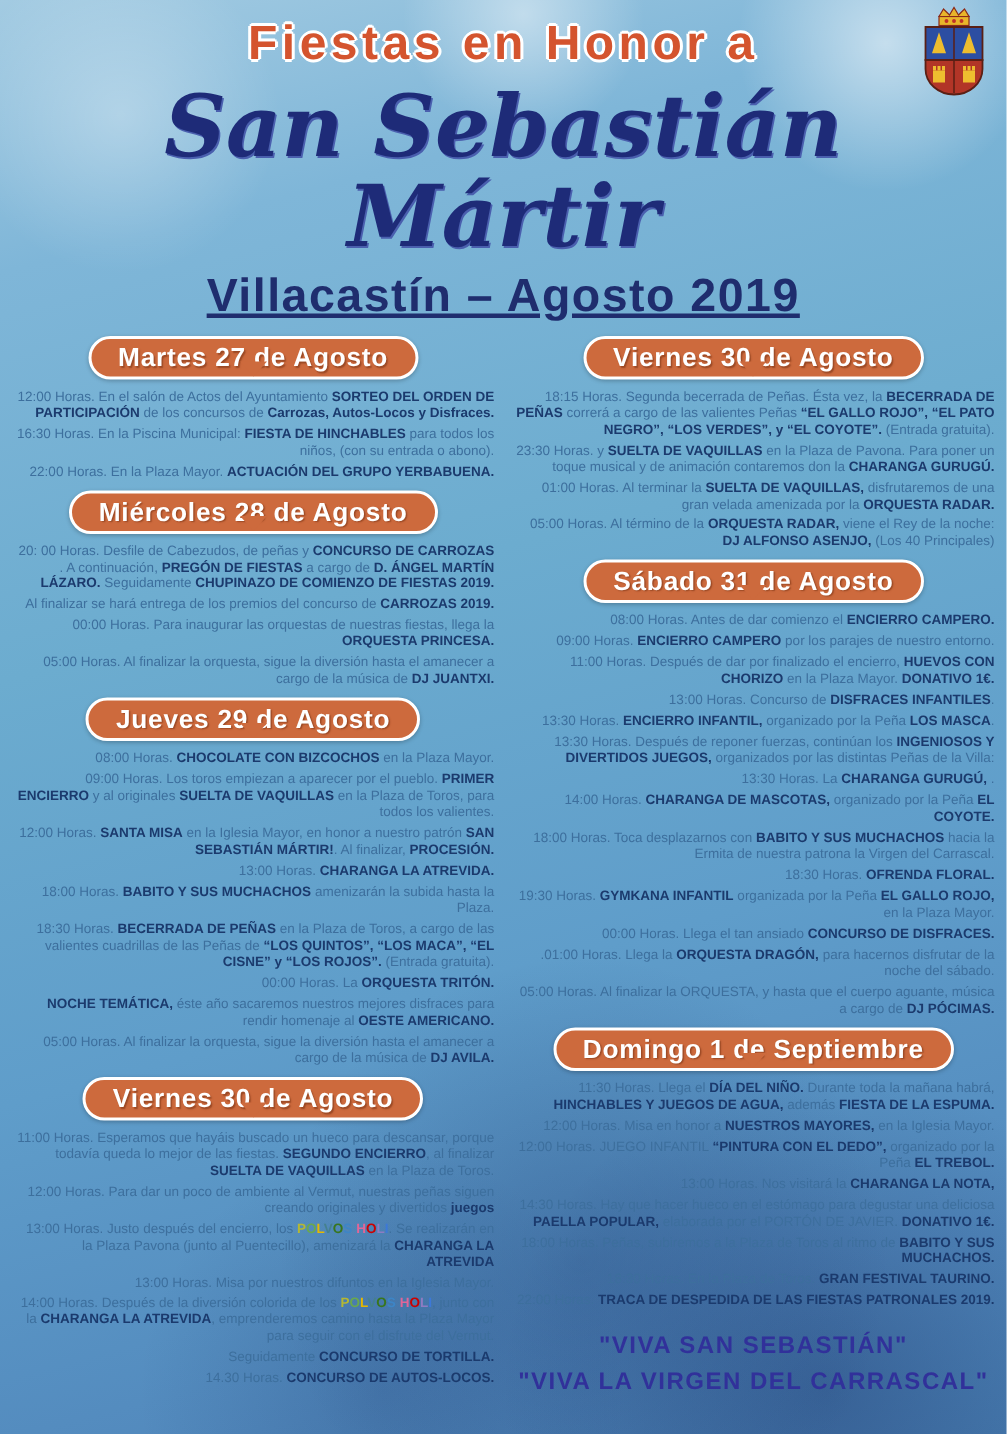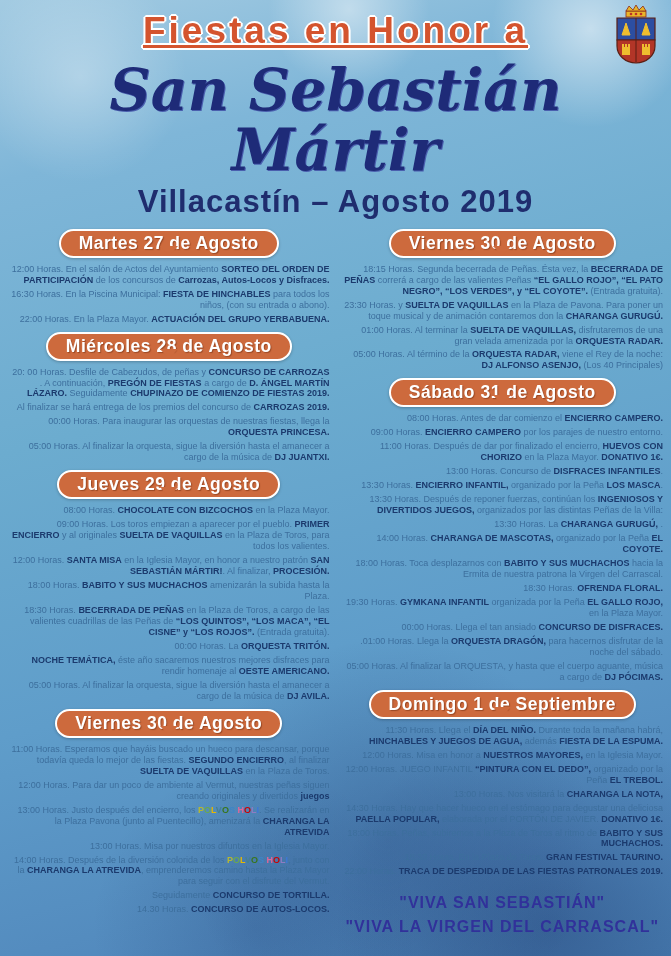--- a/index.html
+++ b/index.html
@@ -10,30 +10,29 @@
       radial-gradient(circle at 88% 3%, rgba(255,255,255,.55) 0%, rgba(255,255,255,0) 9%),
       radial-gradient(circle at 52% 1%, rgba(255,255,255,.45) 0%, rgba(255,255,255,0) 8%),
       radial-gradient(circle at 12% 8%, rgba(255,255,255,.30) 0%, rgba(255,255,255,0) 10%),
       radial-gradient(circle at 58% 88%, rgba(18,42,96,.28) 0%, rgba(18,42,96,0) 22%),
       radial-gradient(circle at 82% 97%, rgba(14,32,86,.34) 0%, rgba(14,32,86,0) 20%),
       radial-gradient(circle at 38% 97%, rgba(18,42,96,.20) 0%, rgba(18,42,96,0) 16%),
       linear-gradient(165deg,#a3cbe2 0%,#7fb6d8 16%,#6caccf 40%,#5f9dca 65%,#5289bd 88%,#4a80b4 100%);
   }
   .titles{padding-top:10px;text-align:center;}
   .t1{
-    font-size:37px;font-weight:800;letter-spacing:3px;color:#d4542e;
+    font-size:32px;font-weight:800;letter-spacing:3px;color:#d4542e;
     text-shadow:-2px 0 #fff,2px 0 #fff,0 -2px #fff,0 2px #fff,-1px -1px #fff,1px 1px #fff,-1px 1px #fff,1px -1px #fff;
-    text-decoration:underline;
   }
   .t2{
     font-family:"DejaVu Serif","Liberation Serif",serif;font-style:italic;font-weight:700;
     font-size:57px;color:#1e2b78;margin-top:8px;line-height:1.05;
     text-shadow:1px 1px 0 #4a5fae;
   }
-  .t3{font-size:31px;font-weight:800;color:#1f2d6e;letter-spacing:1px;margin-top:4px;}
+  .t3{font-size:31px;font-weight:800;color:#1f2d6e;letter-spacing:1px;margin-top:4px;text-decoration:underline;}
   .crest{position:absolute;top:4px;right:12px;}
   .cols{display:flex;gap:12px;padding:2px 8px 0 8px;}
   .col{flex:1;min-width:0;}
   .pill-wrap{text-align:center;margin:7px 0 6px 0;position:relative;}
   .day-pill{
     display:inline-block;position:relative;background:#cd6a3d;color:#fff;
     border:2px solid #fff;border-radius:18px;padding:2px 18px 2px 18px;
     font-size:17.5px;font-weight:800;letter-spacing:.5px;
     text-shadow:1px 1px 1px rgba(120,50,20,.6);
     box-shadow:0 1px 3px rgba(0,0,0,.25);
@@ -103,20 +102,21 @@
           <p class="event"><span class="seg-r">20: 00 Horas. Desfile de Cabezudos, de peñas y </span><span class="seg-b">CONCURSO DE CARROZAS</span><span class="seg-r"> . A continuación, </span><span class="seg-b">PREGÓN DE FIESTAS</span><span class="seg-r"> a cargo de </span><span class="seg-b">D. ÁNGEL MARTÍN LÁZARO.</span><span class="seg-r"> Seguidamente </span><span class="seg-b">CHUPINAZO DE COMIENZO DE FIESTAS 2019.</span></p>
           <p class="event"><span class="seg-r">Al finalizar se hará entrega de los premios del concurso de </span><span class="seg-b">CARROZAS 2019.</span></p>
           <p class="event"><span class="seg-r">00:00 Horas. Para inaugurar las orquestas de nuestras fiestas, llega la </span><span class="seg-b">ORQUESTA PRINCESA.</span></p>
           <p class="event"><span class="seg-r">05:00 Horas. Al finalizar la orquesta, sigue la diversión hasta el amanecer a cargo de la música de </span><span class="seg-b">DJ JUANTXI.</span></p>
         </section>
         <section>
           <div class="pill-wrap"><div class="day-pill">Jueves 29 de Agosto</div></div>
           <p class="event"><span class="seg-r">08:00 Horas.  </span><span class="seg-b">CHOCOLATE CON BIZCOCHOS</span><span class="seg-r"> en la Plaza Mayor.</span></p>
           <p class="event"><span class="seg-r">09:00 Horas. Los toros empiezan a aparecer por el pueblo. </span><span class="seg-b">PRIMER ENCIERRO</span><span class="seg-r"> y al originales </span><span class="seg-b">SUELTA DE VAQUILLAS</span><span class="seg-r"> en la Plaza de Toros, para todos los valientes.</span></p>
           <p class="event"><span class="seg-r">12:00 Horas. </span><span class="seg-b">SANTA MISA</span><span class="seg-r"> en la Iglesia Mayor, en honor a nuestro patrón </span><span class="seg-b">SAN SEBASTIÁN MÁRTIR!</span><span class="seg-r">. Al finalizar, </span><span class="seg-b">PROCESIÓN.</span></p>
+          <p class="event"><span class="seg-r">13:00 Horas. </span><span class="seg-b">CHARANGA LA ATREVIDA.</span></p>
           <p class="event"><span class="seg-r">18:00 Horas. </span><span class="seg-b">BABITO Y SUS MUCHACHOS</span><span class="seg-r"> amenizarán la subida hasta la Plaza.</span></p>
           <p class="event"><span class="seg-r">18:30 Horas. </span><span class="seg-b">BECERRADA DE PEÑAS</span><span class="seg-r"> en la Plaza de Toros, a cargo de las valientes cuadrillas de las Peñas de </span><span class="seg-b">“LOS QUINTOS”, “LOS MACA”, “EL CISNE” y “LOS ROJOS”.</span><span class="seg-r"> (Entrada gratuita).</span></p>
           <p class="event"><span class="seg-r">00:00 Horas. La </span><span class="seg-b">ORQUESTA TRITÓN.</span></p>
           <p class="event"><span class="seg-b">NOCHE TEMÁTICA,</span><span class="seg-r"> éste año sacaremos nuestros mejores disfraces para rendir homenaje al </span><span class="seg-b">OESTE AMERICANO.</span></p>
           <p class="event"><span class="seg-r">05:00 Horas. Al finalizar la orquesta, sigue la diversión hasta el amanecer a cargo de la música de </span><span class="seg-b">DJ AVILA.</span></p>
         </section>
         <section>
           <div class="pill-wrap"><div class="day-pill">Viernes 30 de Agosto</div></div>
           <p class="event"><span class="seg-r">11:00 Horas. Esperamos que hayáis buscado un hueco para descansar, porque todavía queda lo mejor de las fiestas. </span><span class="seg-b">SEGUNDO ENCIERRO</span><span class="seg-r">, al finalizar </span><span class="seg-b">SUELTA DE VAQUILLAS</span><span class="seg-r"> en la Plaza de Toros.</span></p>
           <p class="event"><span class="seg-r">12:00 Horas. Para dar un  poco de ambiente al Vermut, nuestras peñas siguen creando originales y divertidos </span><span class="seg-b">juegos</span></p>

